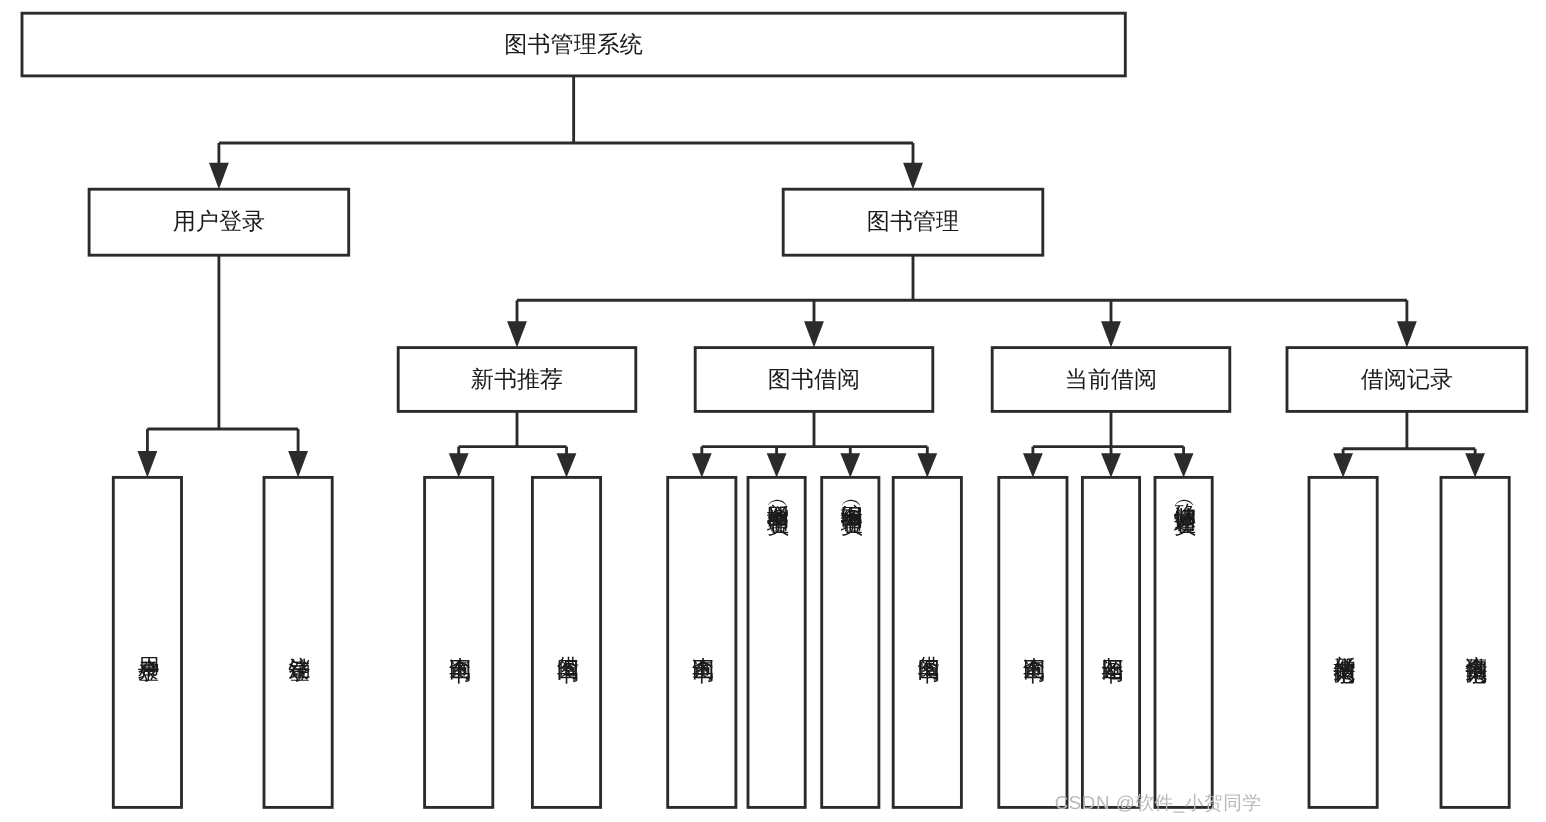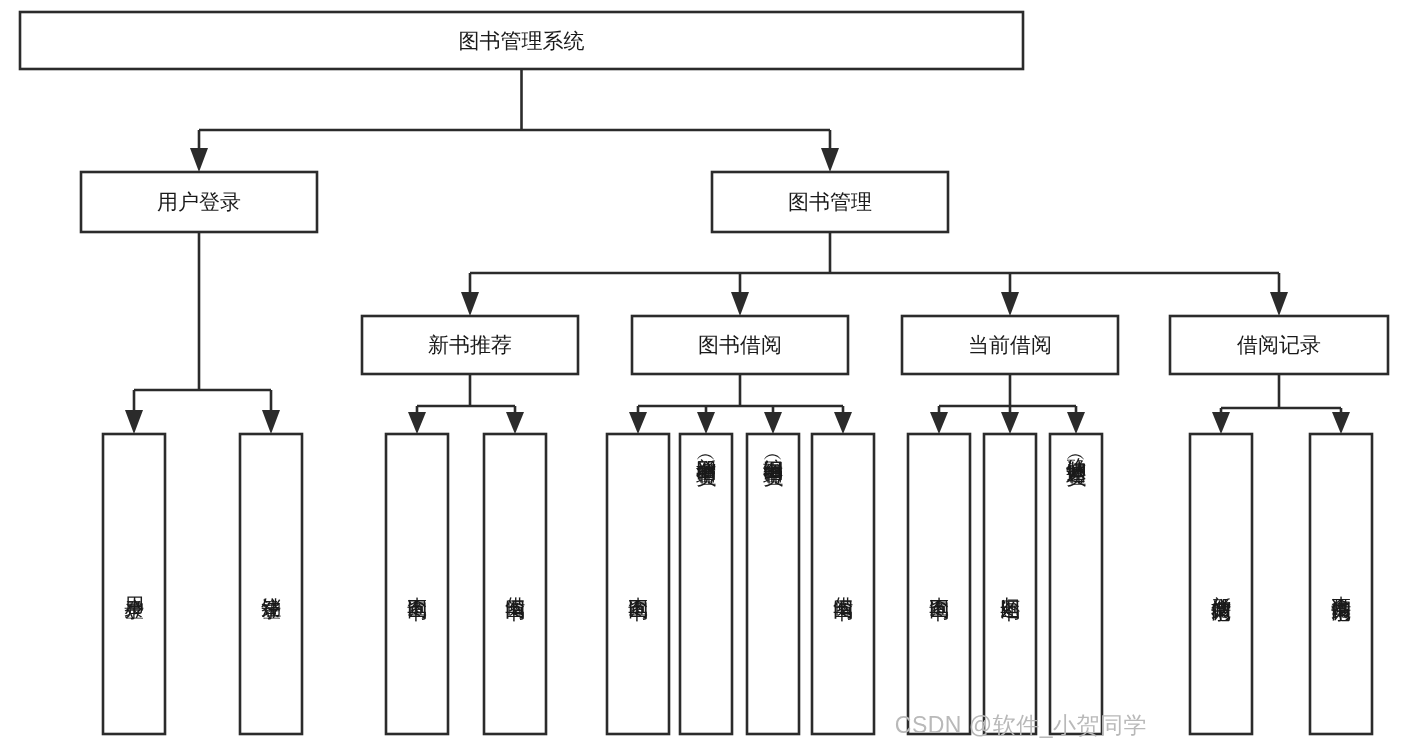--- a/index.html
+++ b/index.html
@@ -65,21 +65,21 @@
     color: #1a1a1a;
     letter-spacing: 1.5px;
     white-space: nowrap;
     text-align: center;
   }
   #watermark {
     position: absolute;
     right: 8px;
     bottom: 6px;
     font-family: "Liberation Sans", "DejaVu Sans", sans-serif;
-    font-size: 23px;
+    font-size: 17px;
     color: #b9b9b9;
     letter-spacing: 0.5px;
     white-space: nowrap;
     pointer-events: none;
   }
 </style>
 </head>
 <body>
 
 <div id="diagram-root">

